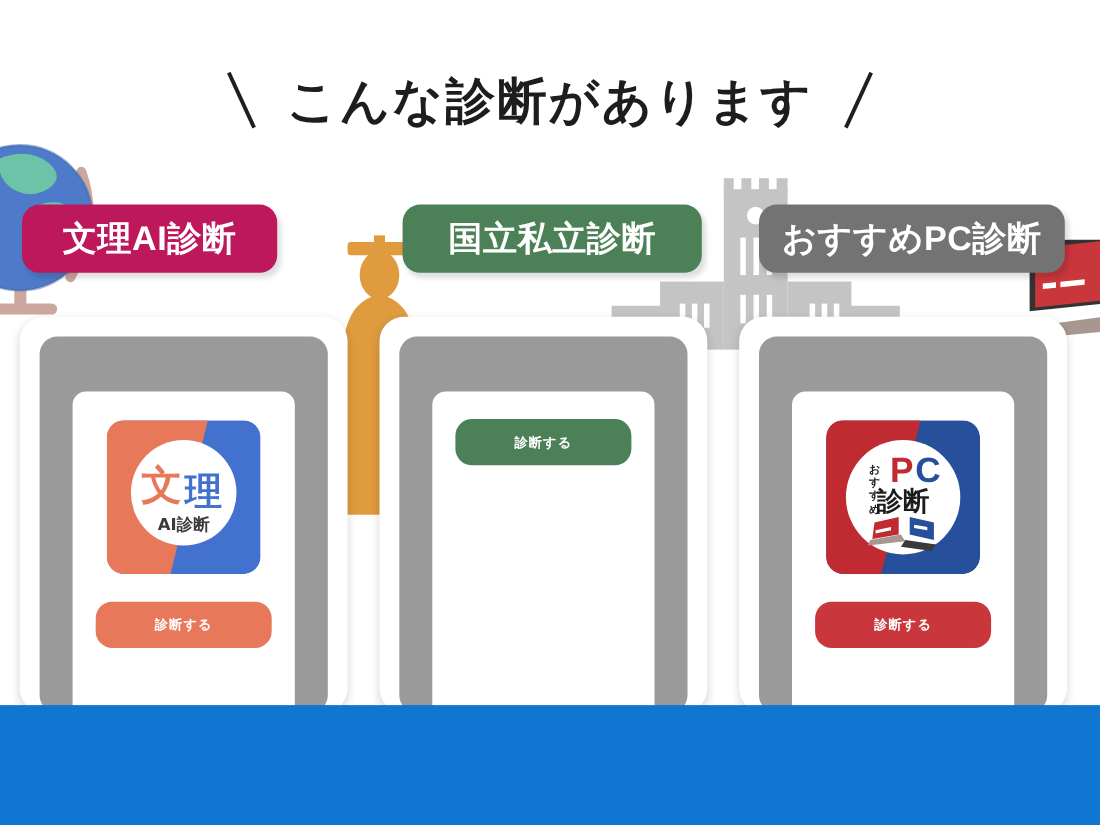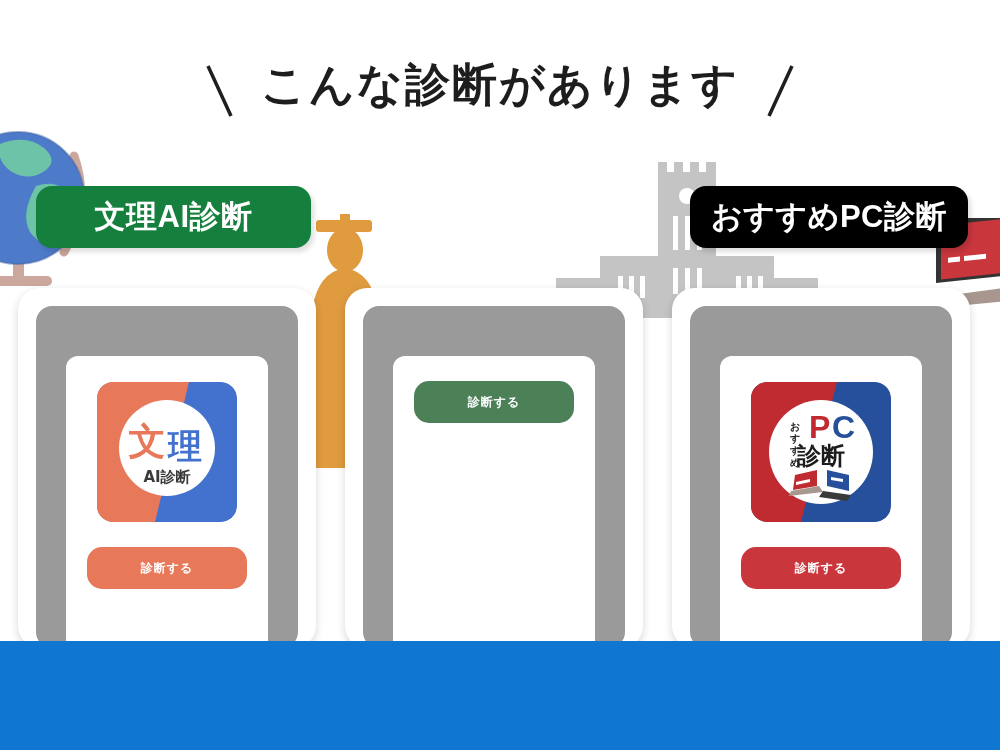--- a/index.html
+++ b/index.html
@@ -20,21 +20,21 @@
   .bg-layer { position: absolute; inset: 0; pointer-events: none; }
 
   .globe { position: absolute; left: -44px; top: 126px; width: 150px; height: 178px; }
   .laptop-right { position: absolute; right: -18px; top: 218px; width: 110px; height: 100px; }
   .grad-silhouette { position: absolute; left: 300px; top: 210px; width: 92px; height: 260px; }
   .castle { position: absolute; left: 540px; top: 148px; width: 290px; height: 170px; }
 
   
   .title-wrap {
     position: absolute; left: 0; top: 62px; width: 1000px;
-    display: flex; justify-content: center; gap: 26px;
+    display: flex; align-items: center; justify-content: center; gap: 26px;
   }
   .slash {
     display: block; width: 30px; height: 58px;
     color: #1f1f1f;
   }
   .title-text {
     font-size: 45px;
     font-weight: 700;
     color: #1d1d1d;
     letter-spacing: 2px;
@@ -50,23 +50,23 @@
     display: flex; align-items: center; justify-content: center;
     box-shadow: 3px 4px 5px rgba(0,0,0,0.13);
   }
   .tab-label {
     color: #ffffff;
     font-size: 31px;
     font-weight: 700;
     letter-spacing: 0.5px;
     white-space: nowrap;
   }
-  #tab-0 { left: 36px;  top: 186px; width: 275px; background: #15803d; }
+  #tab-0 { left: 20px;  top: 186px; width: 232px; background: #be185d; }
   #tab-1 { left: 366px; top: 186px; width: 272px; background: #4C8158; }
-  #tab-2 { left: 690px; top: 186px; width: 278px; background: #000000; }
+  #tab-2 { left: 690px; top: 186px; width: 278px; background: #737373; }
 
   
   .card-outer {
     position: absolute;
     top: 288px;
     width: 298px;
     height: 360px;
     background: #ffffff;
     border-radius: 22px;
     box-shadow: 0 3px 9px rgba(0,0,0,0.16);
@@ -210,20 +210,23 @@
     <span class="slash">
       <svg class="icon-svg" viewBox="0 0 30 58">
           <line x1="27" y1="4" x2="4" y2="54" stroke="#1f1f1f" stroke-width="3.5"></line>
         </svg>
     </span>
   </div>
 
   <div class="tab" id="tab-0">
     <span class="tab-label">文理AI診断</span>
   </div>
+  <div class="tab" id="tab-1">
+    <span class="tab-label">国立私立診断</span>
+  </div>
   <div class="tab" id="tab-2">
     <span class="tab-label">おすすめPC診断</span>
   </div>
 
   <div class="card-outer" id="card-0">
     <div class="card-inner">
       <div class="card-content">
         <div class="icon-tile">
           <svg class="icon-svg" viewBox="0 0 140 140">
             <rect width="140" height="140" rx="16" fill="#4371CE"></rect>

